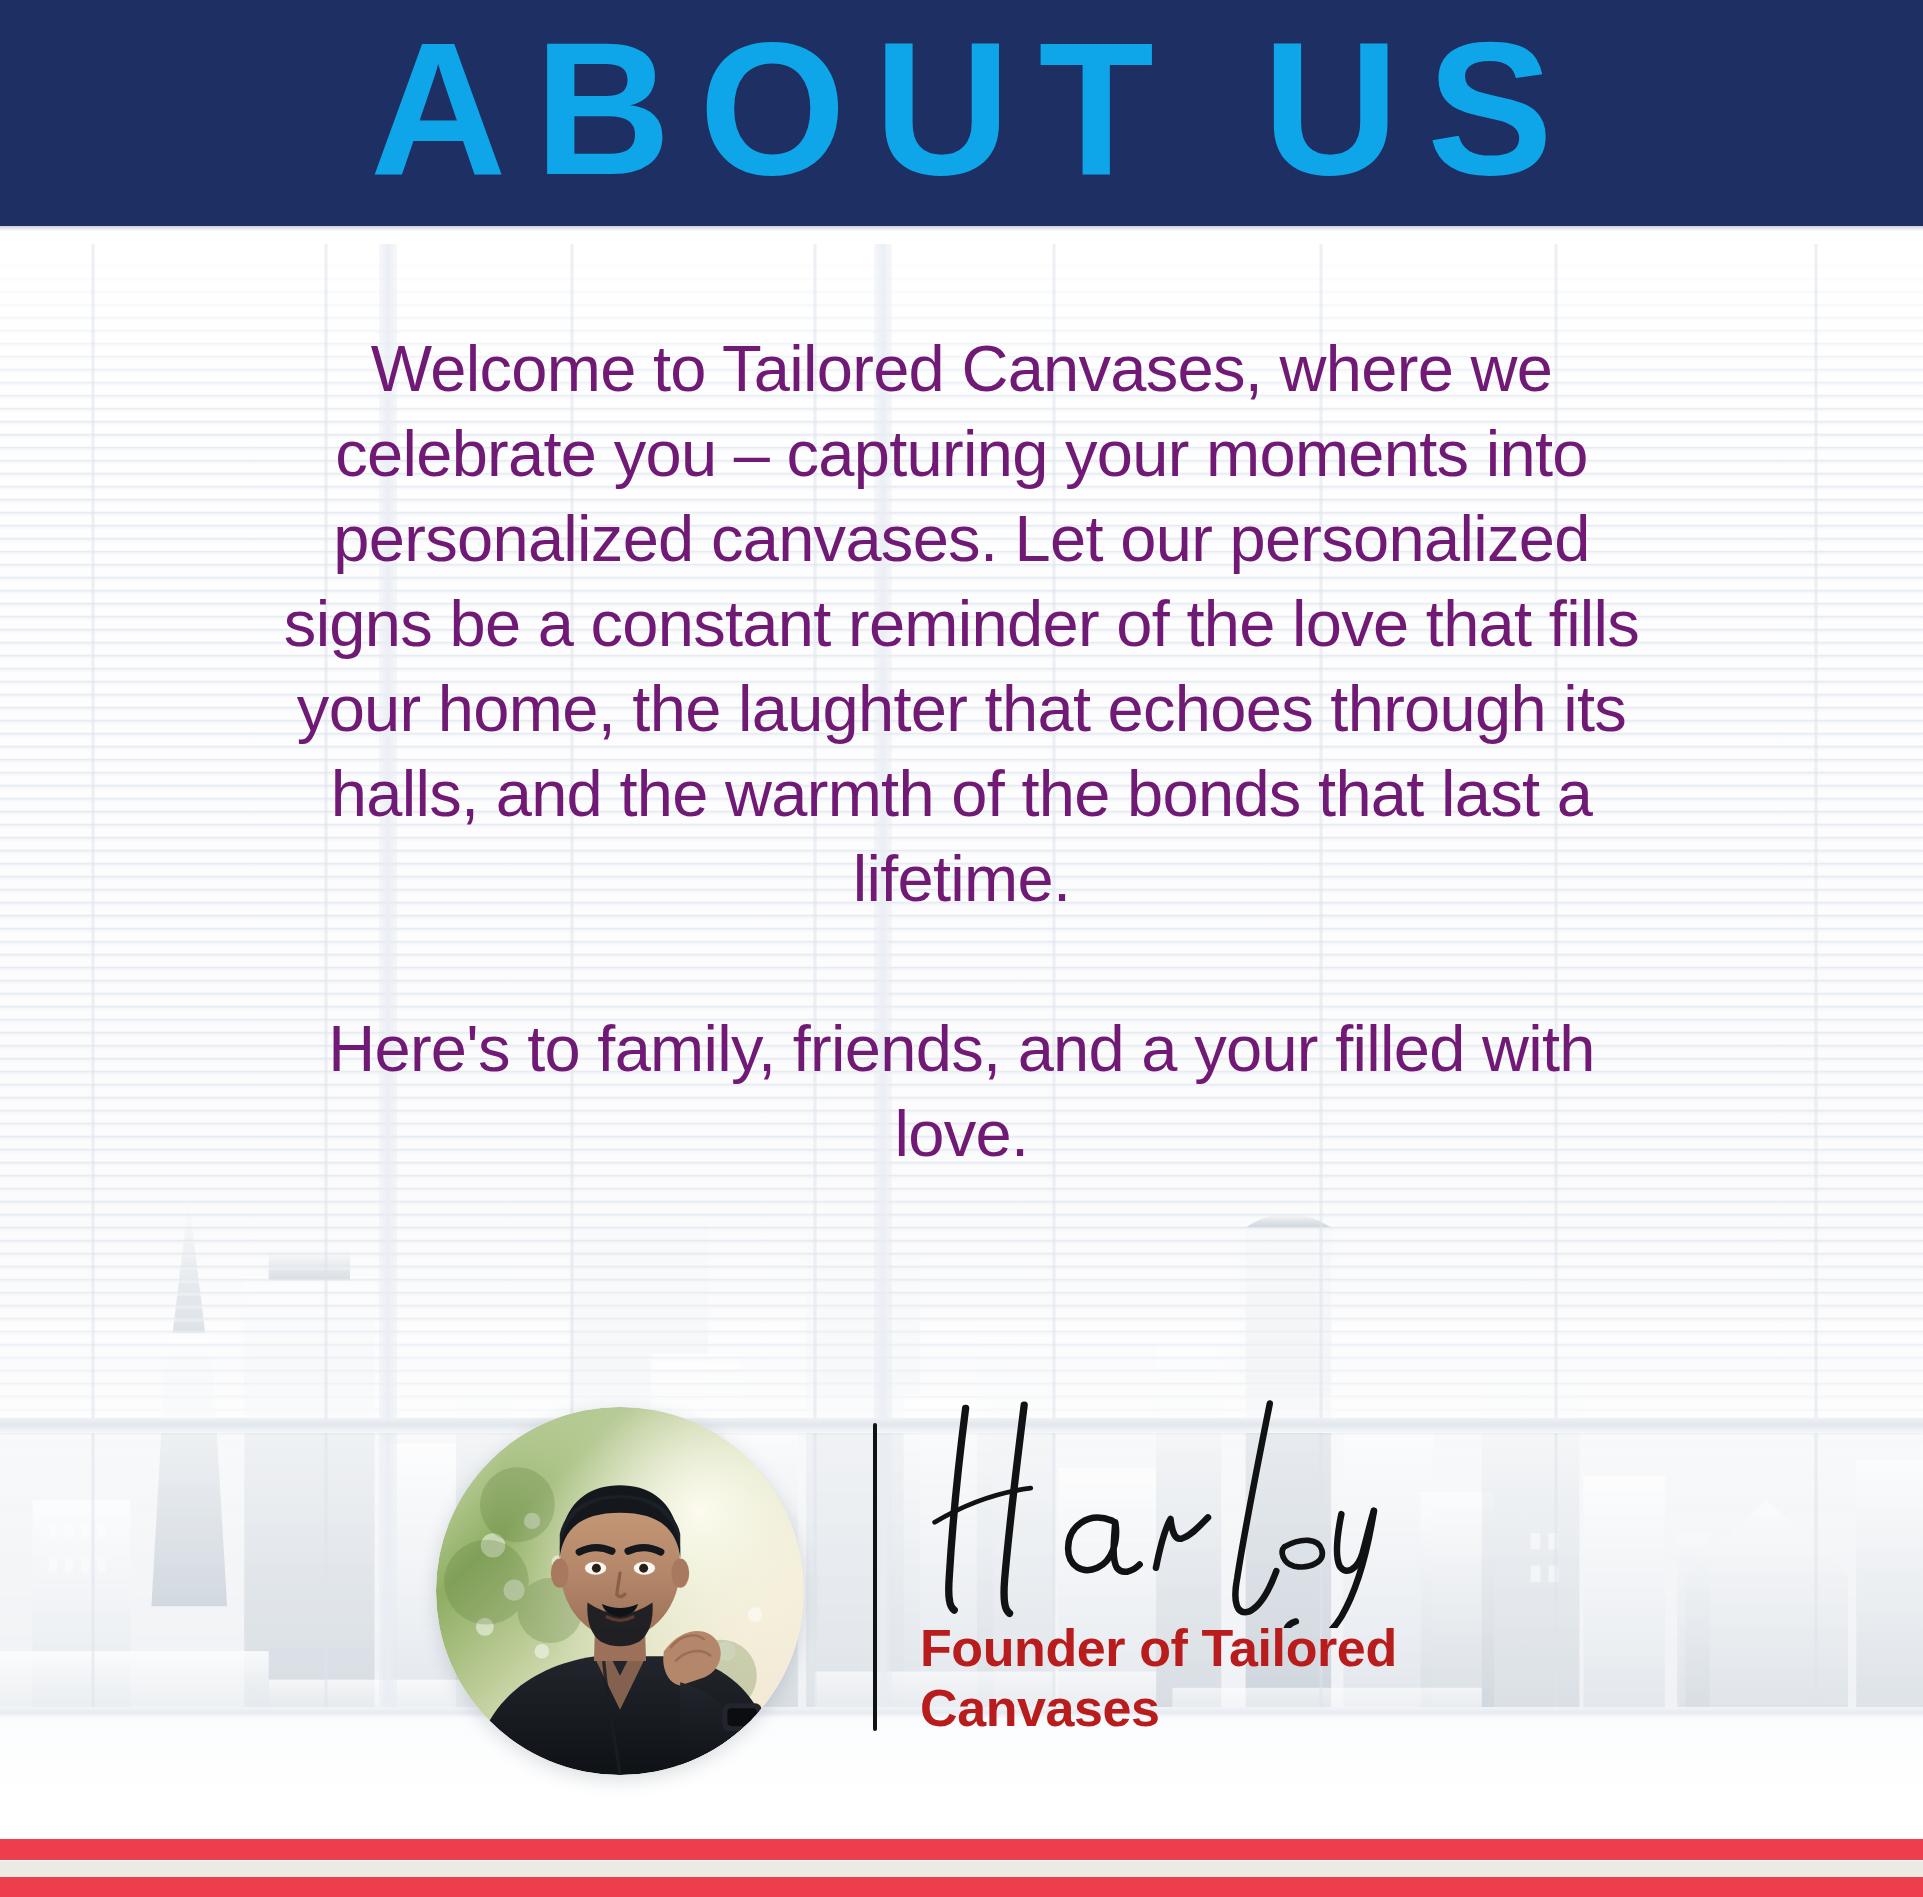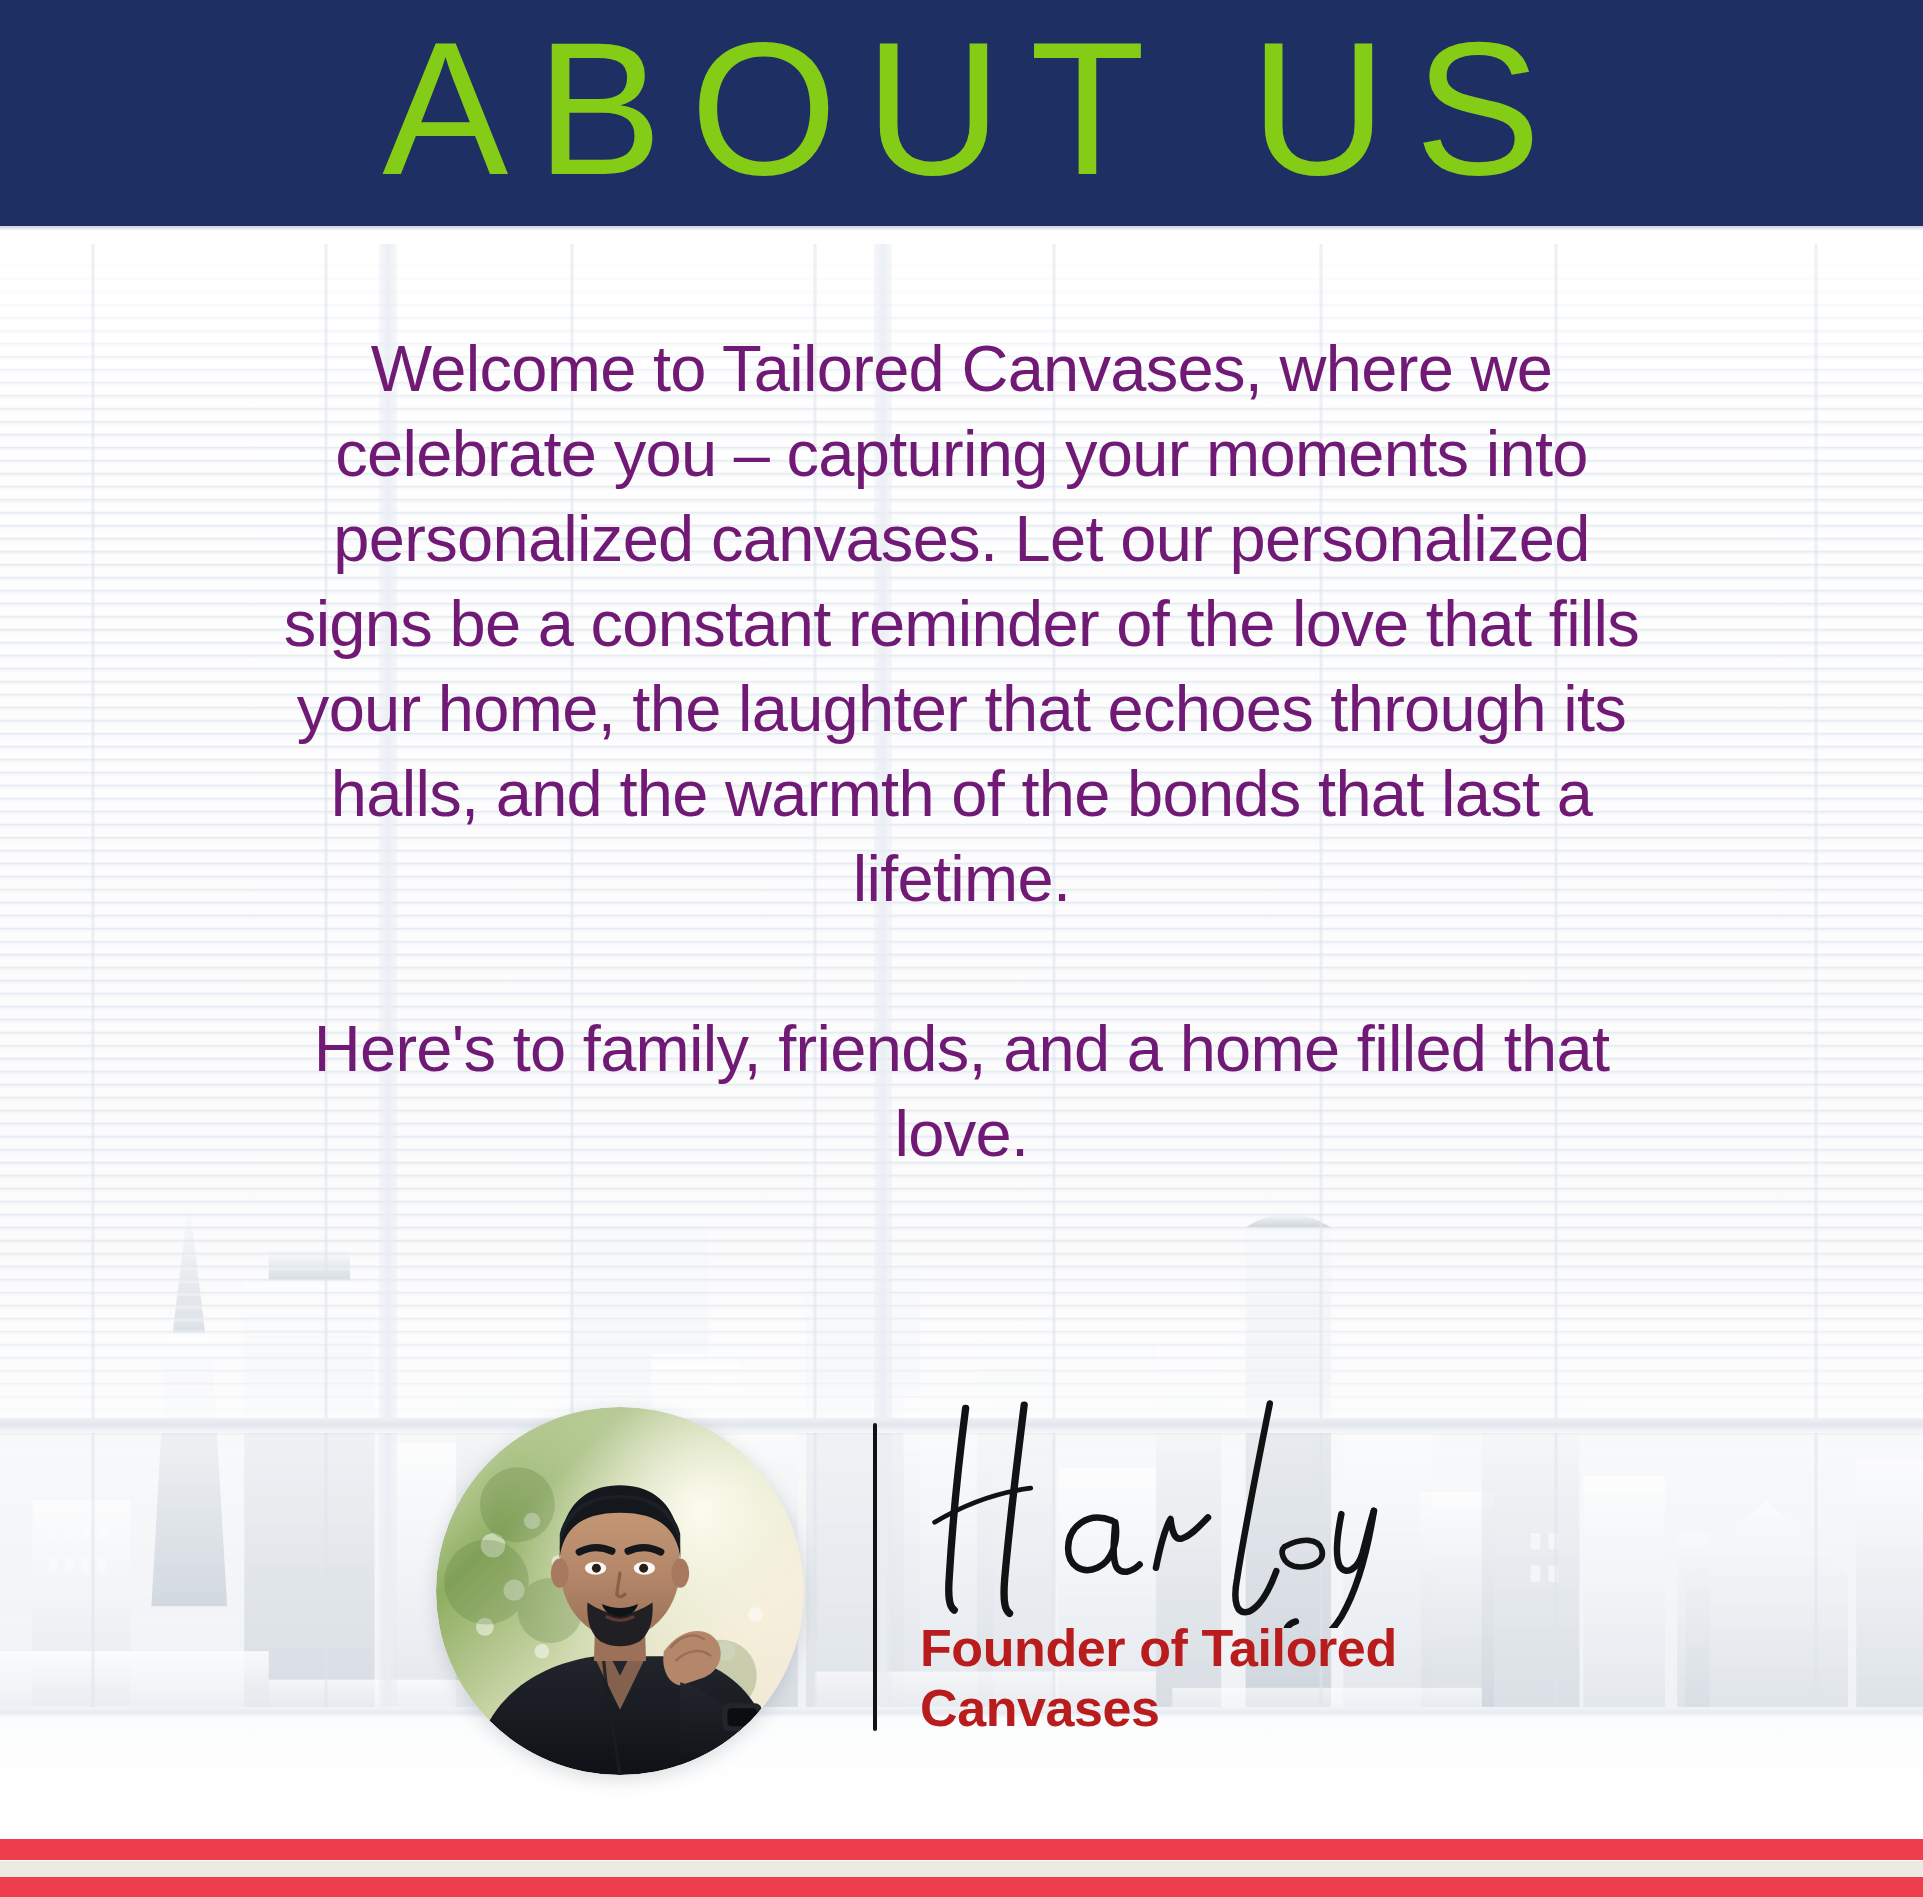--- a/index.html
+++ b/index.html
@@ -75,23 +75,23 @@
   .mullion.wide{ width:18px;
     background:linear-gradient(90deg,rgba(226,231,238,.3),rgba(234,238,244,.95),rgba(226,231,238,.3)); }
 
   
   .header{
     position:absolute; left:0; top:0; width:100%; height:226px;
     background:#1e2f63;
     display:flex; align-items:center; justify-content:center;
   }
   .header-title{
-    color:#84cc16;
+    color:#0ea5e9;
     font-family:"Liberation Sans", sans-serif;
-    font-weight:400;
+    font-weight:700;
     font-size:189px;
     line-height:1;
     letter-spacing:28px;
     text-indent:28px;
     white-space:nowrap;
     transform:translateY(-4.9px);
   }
   .header-underline{
     position:absolute; left:0; top:226px; width:100%; height:4.9px;
     background:linear-gradient(180deg,#cdd1d6 0%,#e9ebee 60%,#ffffff 100%);
@@ -263,21 +263,21 @@
   </div>
 
   <div class="header">
     <div class="header-title">ABOUT US</div>
   </div>
   <div class="header-underline"></div>
 
   <div class="copy">
     <p>Welcome to Tailored Canvases, where we celebrate you – capturing your moments into personalized canvases. Let our personalized signs be a constant reminder of the love that fills your home, the laughter that echoes through its halls, and the warmth of the bonds that last a lifetime.</p>
     <div class="gap"></div>
-    <p>Here's to family, friends, and a home filled that love.</p>
+    <p>Here's to family, friends, and a your filled with love.</p>
   </div>
 
   <div class="avatar">
     <svg viewBox="0 0 452 452" aria-hidden="true">
       <defs>
         <clipPath id="clipc">
             <circle cx="226" cy="226" r="226"></circle>
           </clipPath>
         <linearGradient id="bok" x1="0" y1="0" x2="1" y2="1">
           <stop offset="0%" stop-color="#dfe8c8"></stop>

